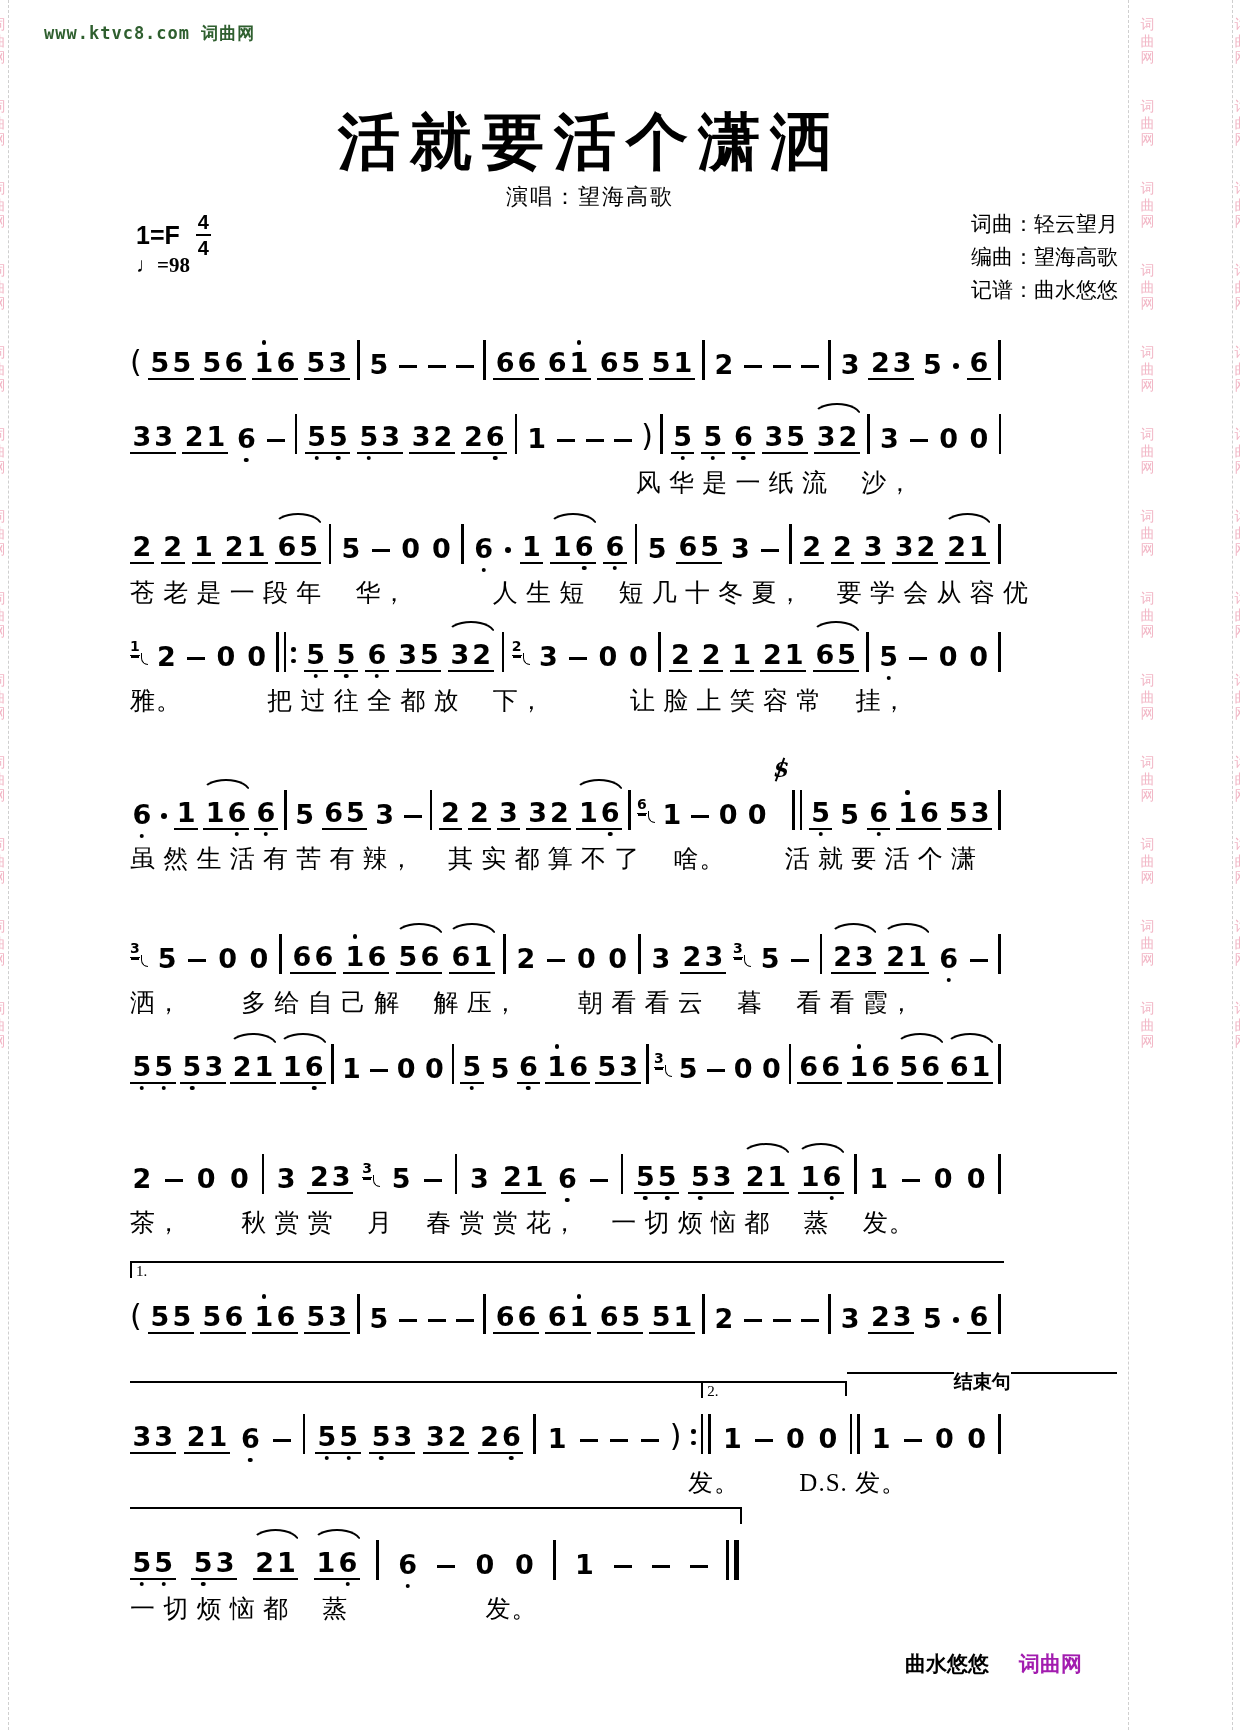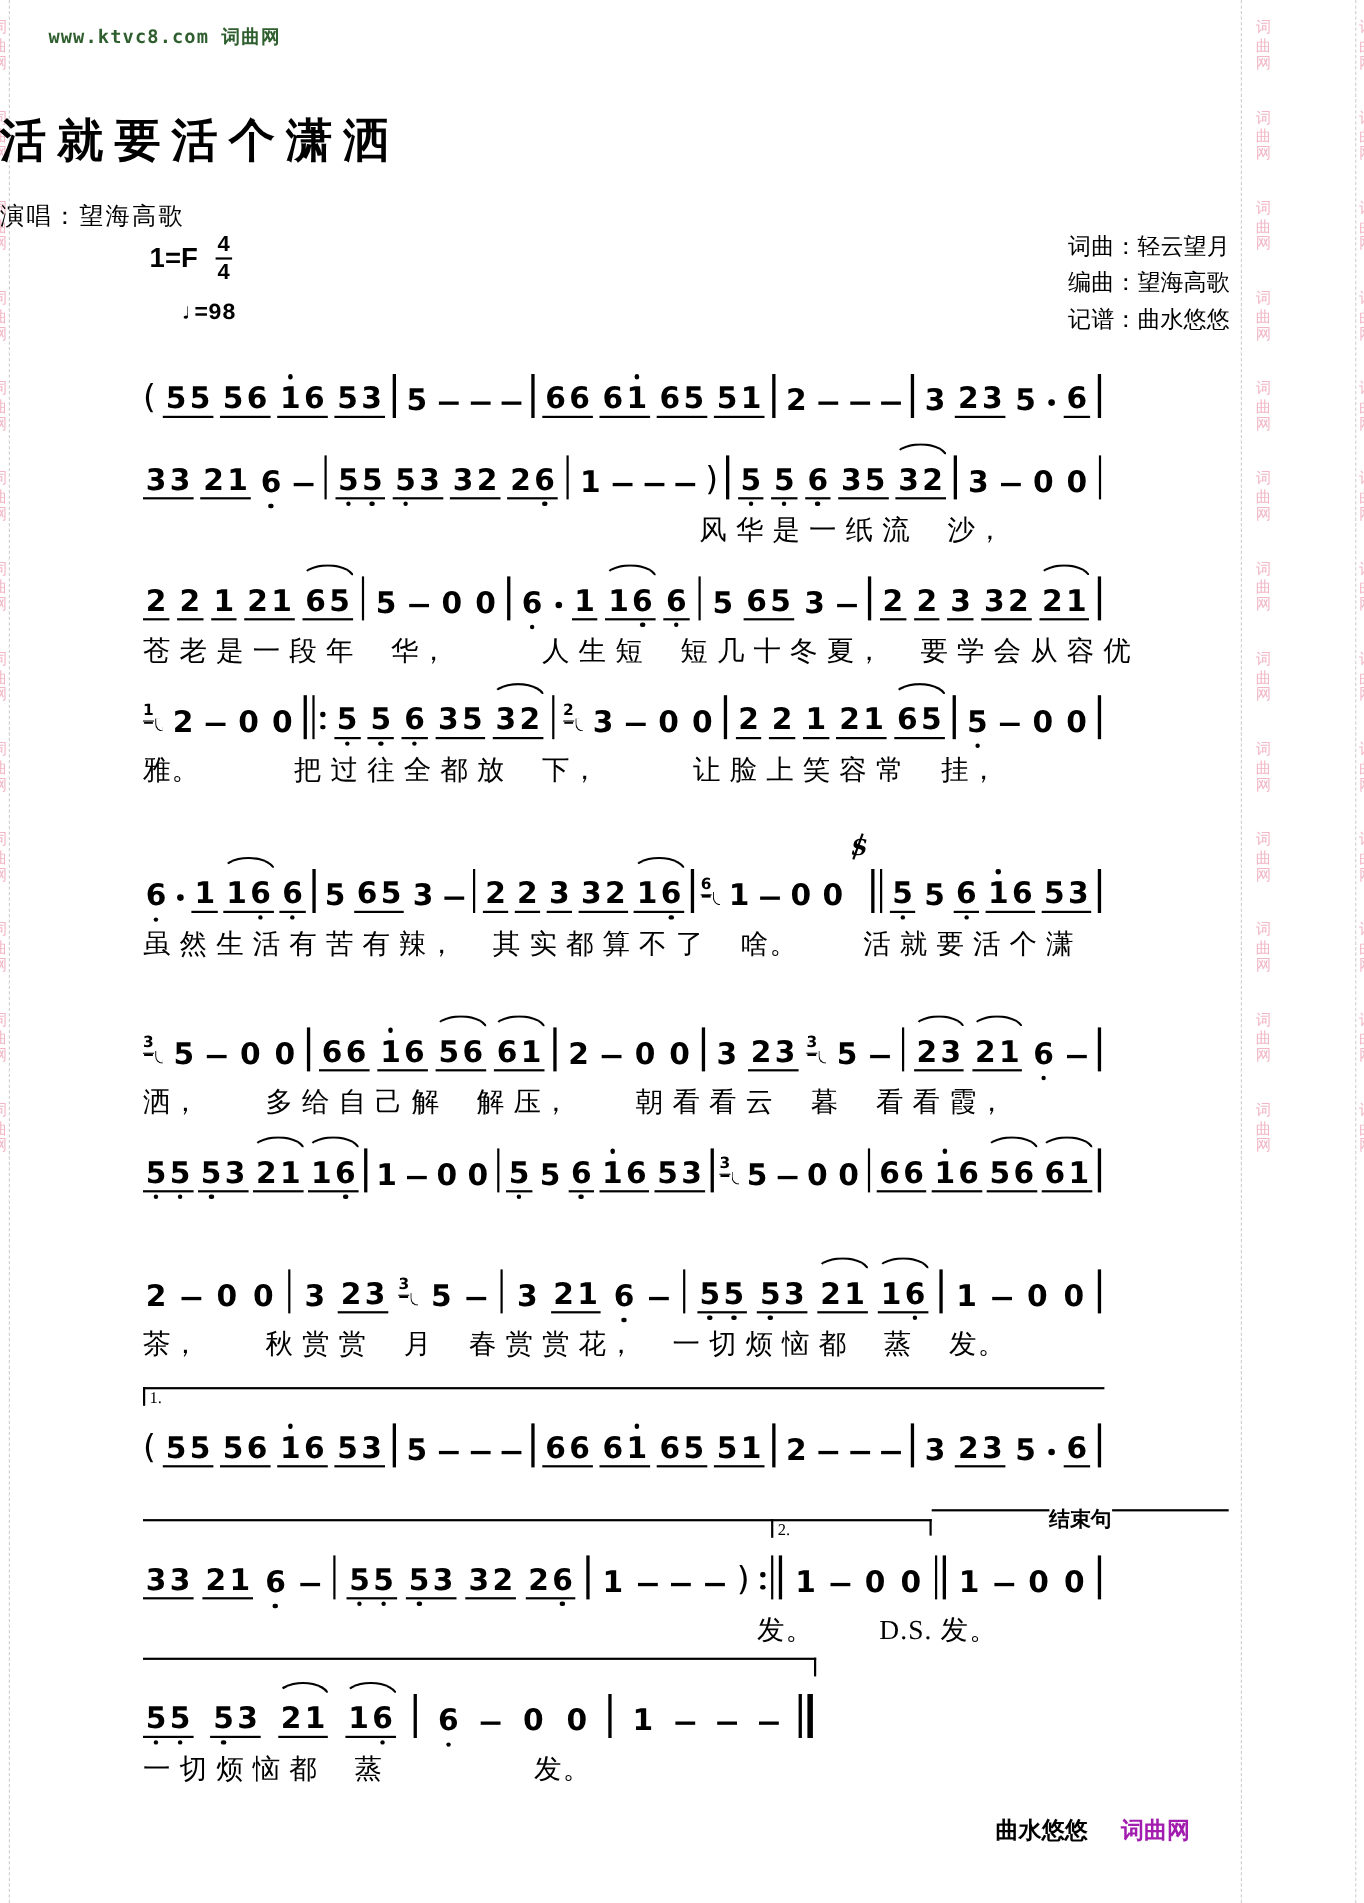--- a/index.html
+++ b/index.html
@@ -6,32 +6,32 @@
   body{width:1240px;height:1730px;position:relative;overflow:hidden;
        font-family:"Liberation Serif",serif;color:#000;}
   
   .dashline{position:absolute;top:0;bottom:0;width:0;border-left:1px dashed #cfcfcf;}
   .sidecol{position:absolute;top:6px;bottom:0;writing-mode:vertical-rl;text-orientation:upright;
            white-space:pre;font-family:"Liberation Serif",serif;font-size:14px;line-height:14px;
            letter-spacing:17px;}
   
   .topwm{position:absolute;left:44px;top:22px;font-family:"DejaVu Sans Mono",monospace;
          font-size:17px;font-weight:bold;letter-spacing:1px;}
-  .title{position:absolute;left:0;right:60px;top:100px;text-align:left;
-         font-family:"Liberation Serif",serif;font-weight:bold;font-size:42px;letter-spacing:10px;}
-  .subtitle{position:absolute;left:0;right:60px;top:182px;text-align:left;
+  .title{position:absolute;left:0;right:60px;top:100px;text-align:center;
+         font-family:"Liberation Serif",serif;font-weight:bold;font-size:62px;letter-spacing:10px;}
+  .subtitle{position:absolute;left:0;right:60px;top:182px;text-align:center;
             font-size:22px;letter-spacing:2px;}
   .keysig{position:absolute;left:136px;top:212px;display:flex;align-items:center;
           font-family:Liberation Sans, sans-serif;font-weight:bold;font-size:25px;}
   .frac{display:inline-flex;flex-direction:column;align-items:center;margin-left:16px;
         font-size:20px;line-height:1;}
   .frac .num{border-bottom:2px solid #000;padding:0 2px 2px;}
   .frac .den{padding-top:2px;}
-  .tempo{position:absolute;left:136px;top:274px;font-family:Liberation Mono, monospace;
-         font-size:21px;font-weight:bold;margin-left:28px;}
+  .tempo{position:absolute;left:136px;top:253px;font-family:Liberation Serif, serif;
+         font-size:21px;font-weight:bold;}
   .credits{position:absolute;right:122px;top:208px;text-align:left;font-size:21px;line-height:33px;}
   .credits div{white-space:pre;}
   
   .score{position:absolute;left:130px;top:310px;width:872px;height:1340px;}
   .system{position:absolute;left:0;width:100%;}
   .system:nth-of-type(1){top:18px}
   .system:nth-of-type(2){top:92px}
   .system:nth-of-type(3){top:202px}
   .system:nth-of-type(4){top:310px}
   .system:nth-of-type(5){top:468px}

